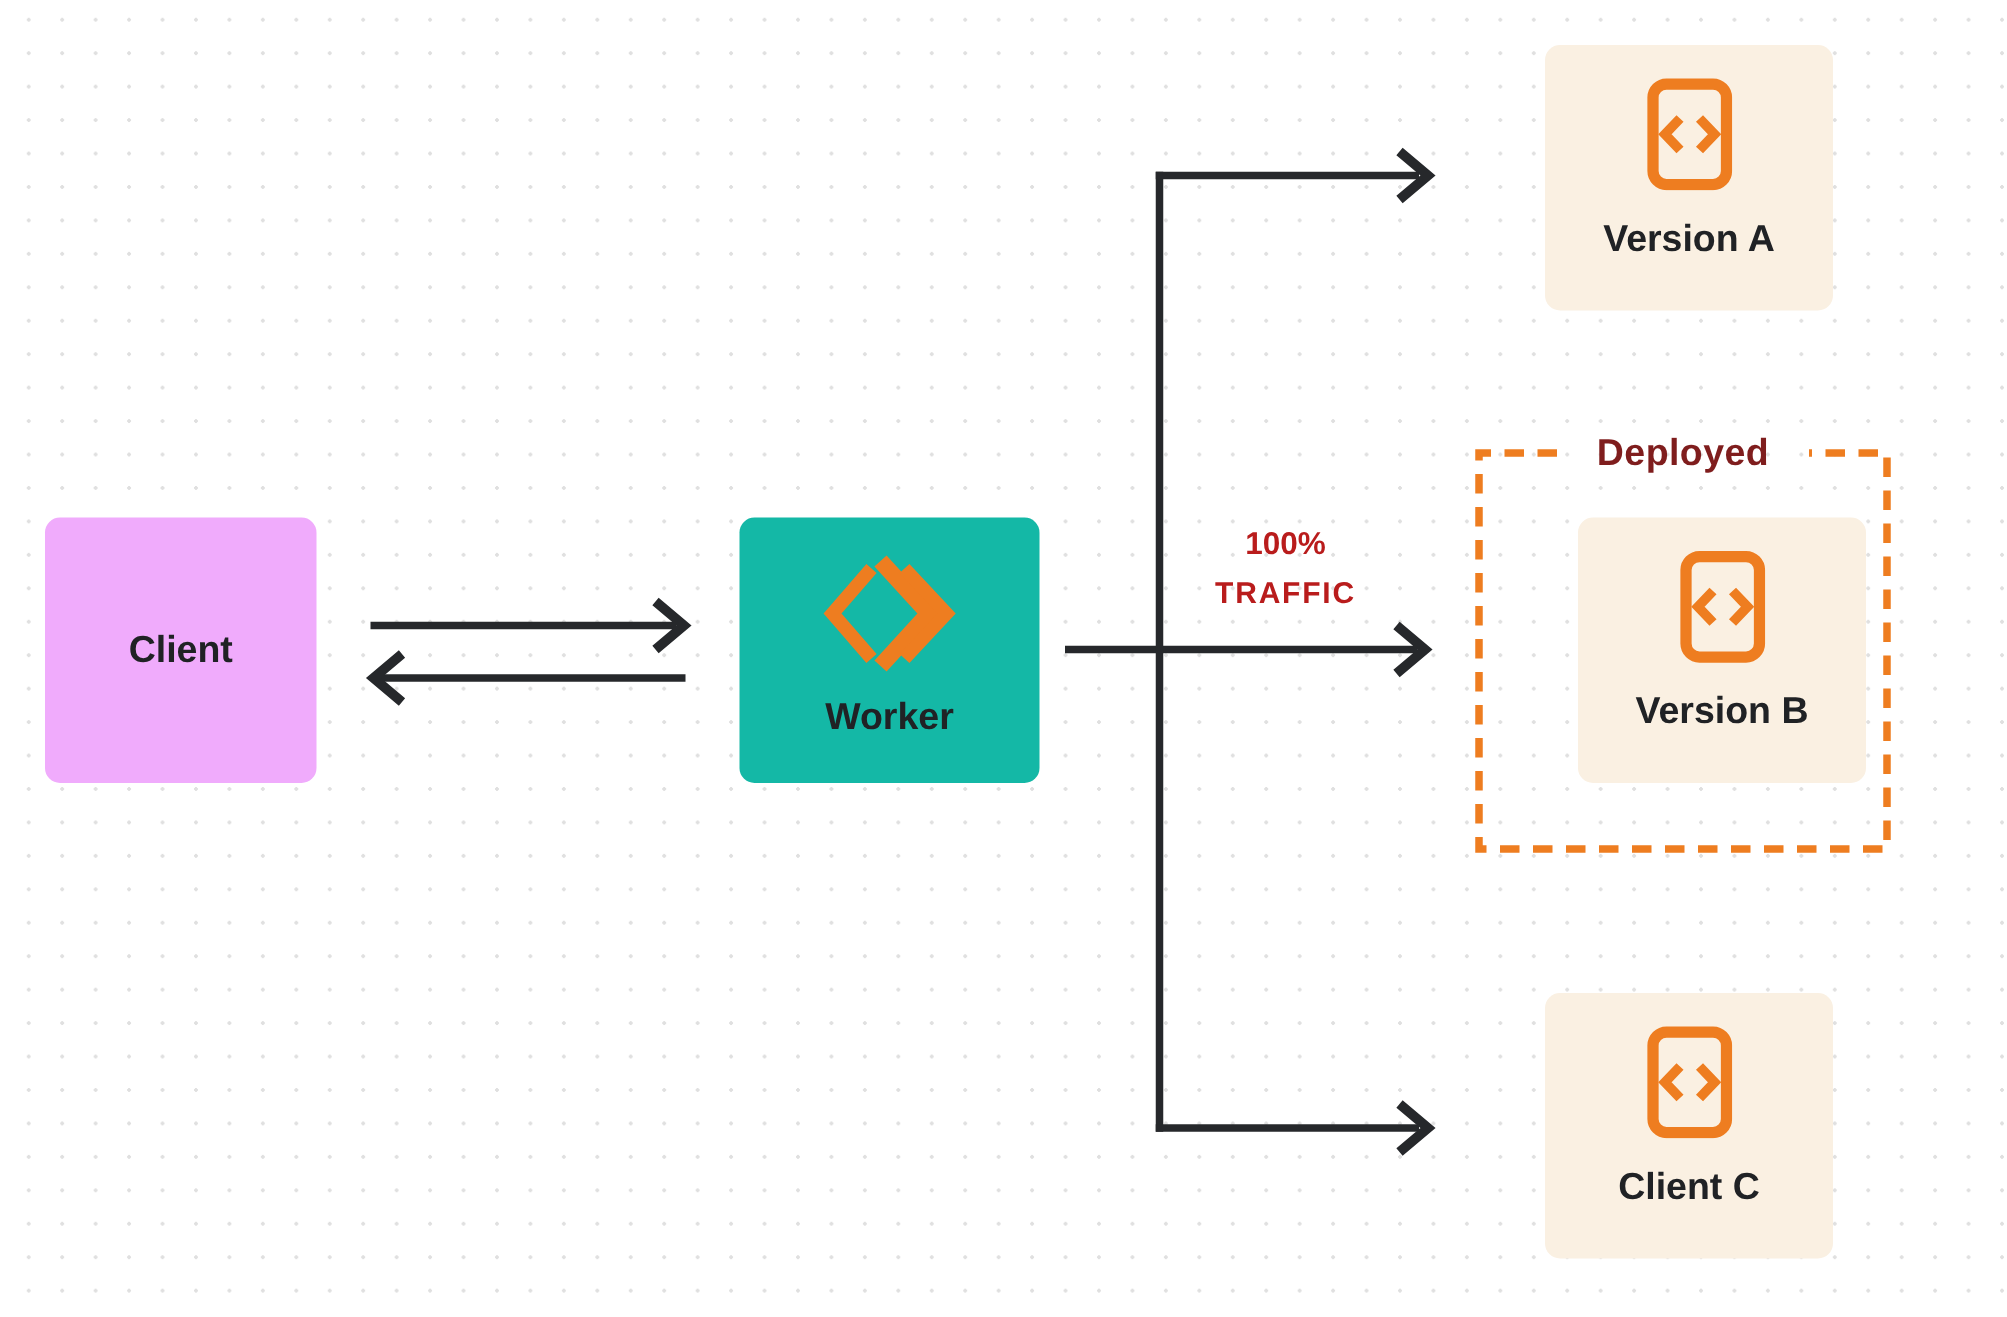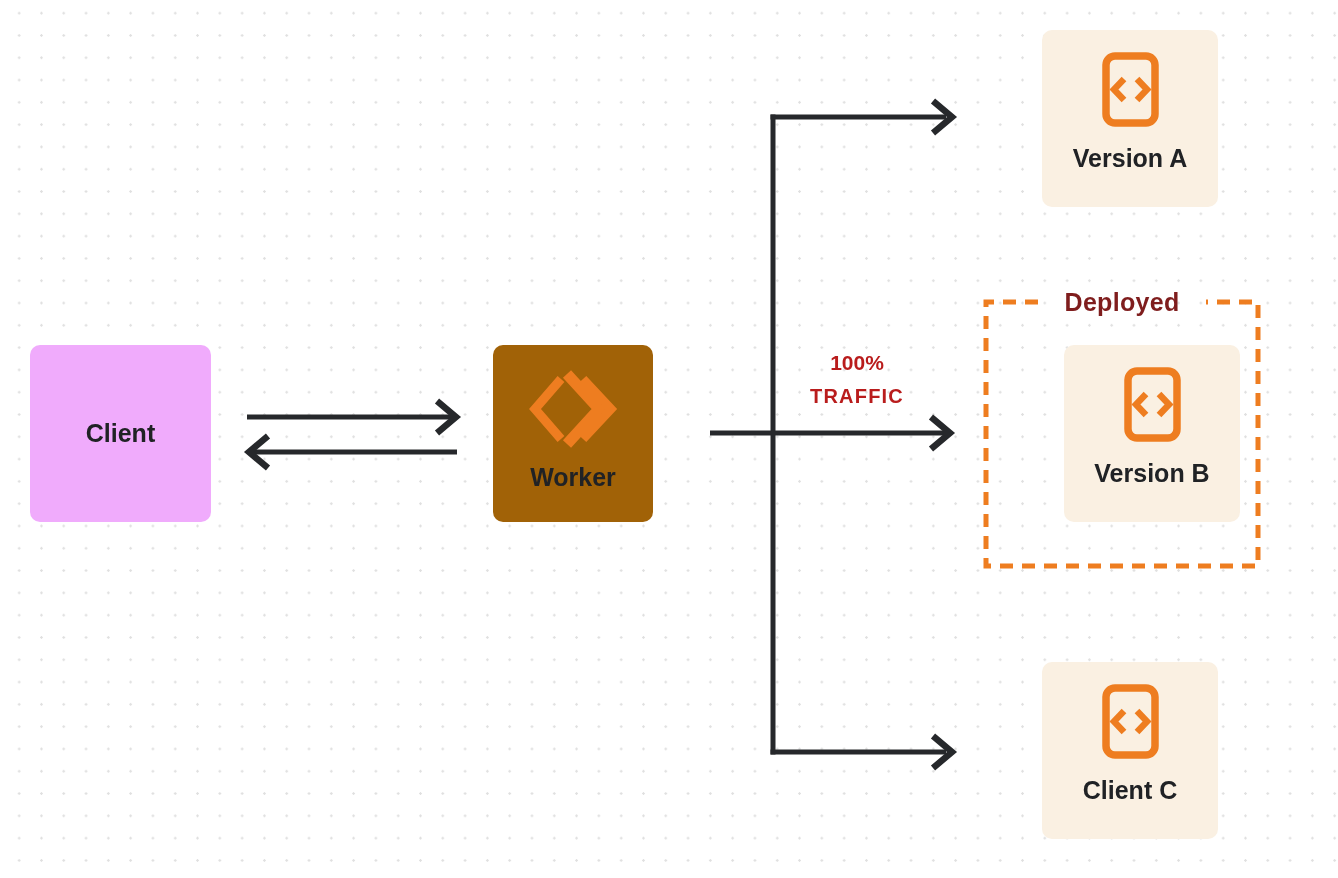--- a/index.html
+++ b/index.html
@@ -38,30 +38,29 @@
     white-space: nowrap;
   }
   .client-node {
     left: 30px; top: 345px;
     width: 181px; height: 177px;
     background: #f0abfc;
     justify-content: center;
   }
   .worker-node {
     left: 493px; top: 345px;
-    width: 160px; height: 177px;
-    background: #a16207;
+    width: 200px; height: 177px;
+    background: #14b8a6;
     padding-top: 24px;
   }
   .worker-node .node-label { margin-top: 10px; }
   .version-node {
-    width: 176px; height: 177px;
+    width: 192px; height: 177px;
     background: #faf0e2;
     padding-top: 22px;
-    margin-left: 12px;
   }
   .version-node .node-label { margin-top: 13px; }
   .version-a { left: 1030px; top: 30px; }
   .version-b { left: 1052px; top: 345px; }
   .version-c { left: 1030px; top: 662px; }
   .deployed-label {
     position: absolute;
     left: 986px; top: 288px;
     width: 272px;
     text-align: center;

